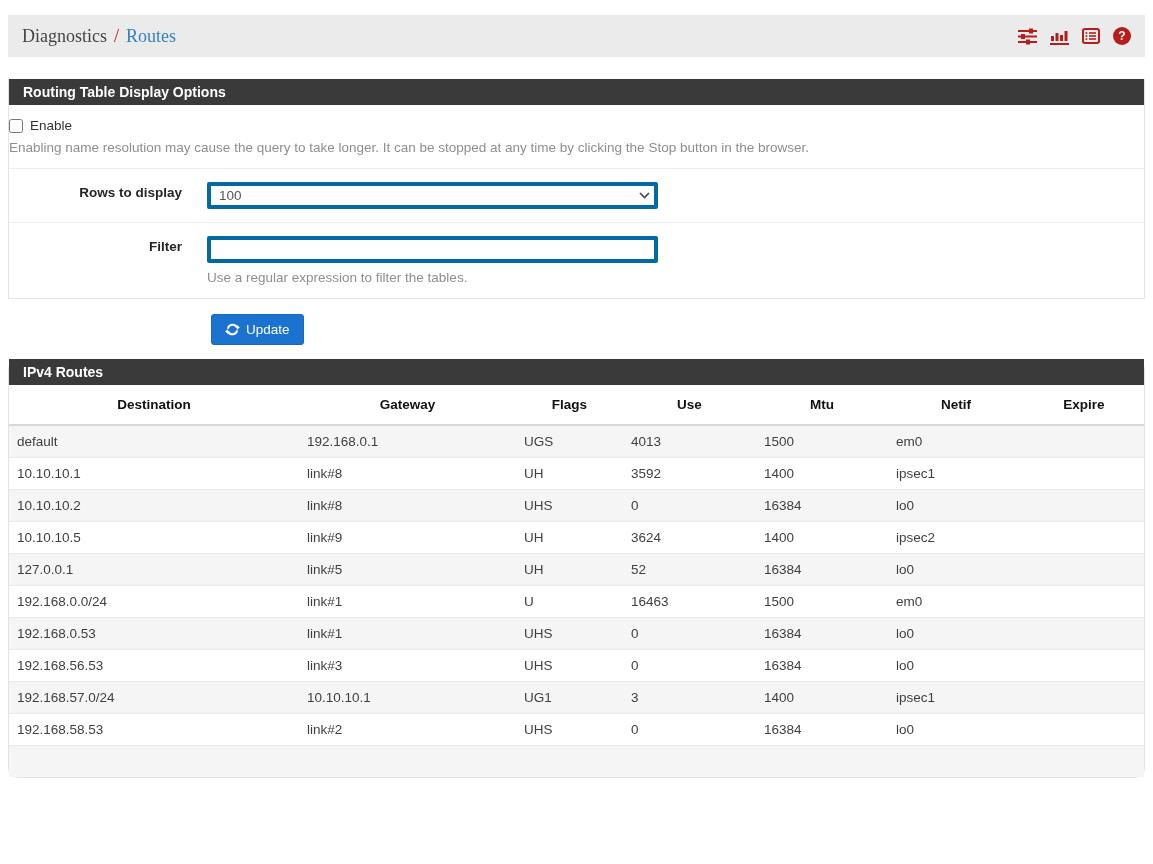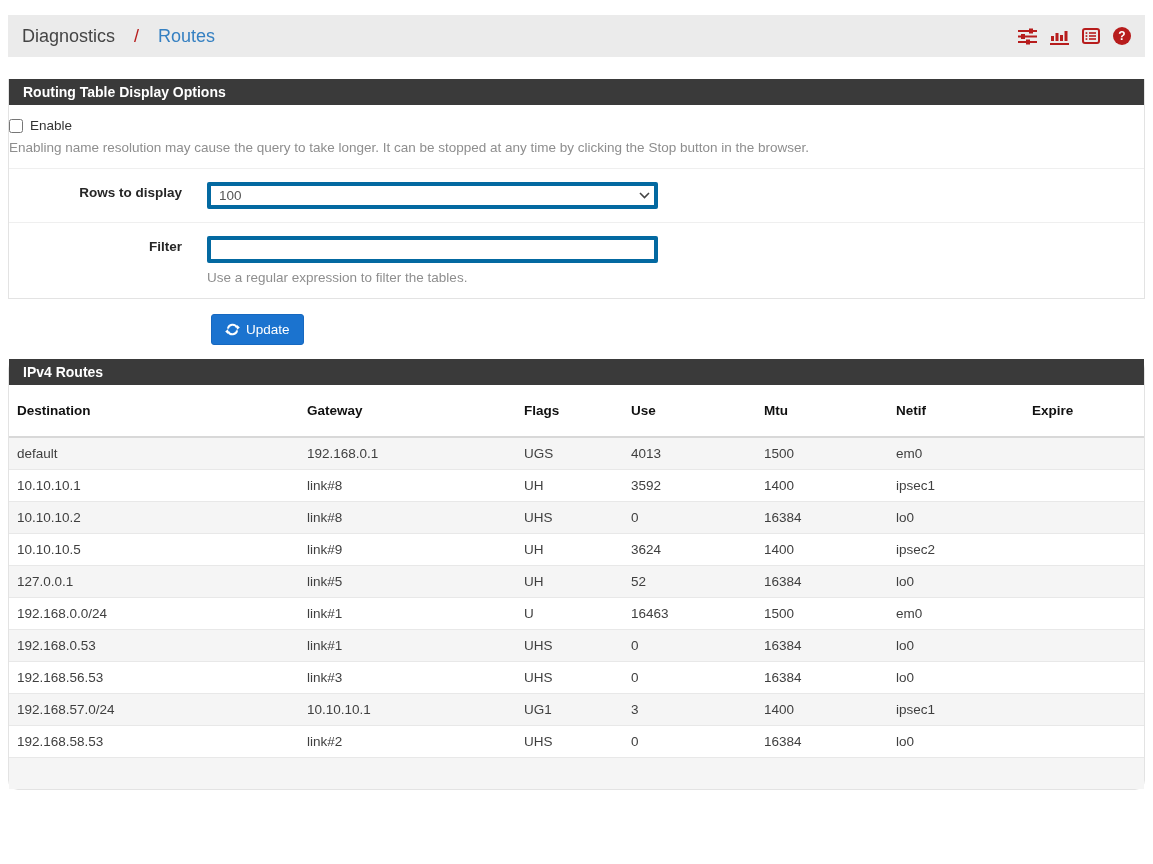--- a/index.html
+++ b/index.html
@@ -9,21 +9,21 @@
 
   
   .breadcrumb-bar {
     margin-top: 15px;
     background: #ebebeb;
     height: 42px;
     display: flex;
     align-items: center;
     padding: 0 14px;
   }
-  .breadcrumb { font-size: 18px; color: #454545; display: flex; align-items: center; gap: 19px; }
+  .breadcrumb { font-size: 18px; color: #454545; display: flex; align-items: center; gap: 7px; font-family: Liberation Serif, serif; }
   .breadcrumb .sep { color: #b71c1c; }
   .breadcrumb a { color: #3580c2; text-decoration: none; }
   .header-icons { margin-left: auto; display: flex; align-items: center; gap: 13px; }
   .hicon { display: inline-flex; align-items: center; justify-content: center; cursor: pointer; }
   .hicon svg { display: block; }
 
   
   .panel { margin-top: 22px; border: 1px solid #e3e3e3; border-top: none; }
   .panel-heading {
     background: #3a3a3a;
@@ -73,22 +73,22 @@
     display: inline-flex;
     gap: 6px;
     cursor: pointer;
   }
   .btn-primary svg { display: block; }
 
   
   .routes-panel { margin-top: 0; border-radius: 10px; }
   table.routes { width: 100%; border-collapse: collapse; table-layout: fixed; }
   table.routes th {
-    text-align: left; font-weight: bold; color: #111;
-    padding: 18px 8px; border-bottom: 2px solid #d8d8d8; font-size: 13.5px;
+    text-align: center; font-weight: bold; color: #111;
+    padding: 12px 8px; border-bottom: 2px solid #d8d8d8; font-size: 13.5px;
   }
   table.routes td { padding: 8px 8px; border-top: 1px solid #e8e8e8; color: #3f3f3f; font-size: 13.5px; }
   table.routes tbody tr:nth-child(odd) { background: #f5f5f5; }
   table.routes tbody tr:nth-child(even) { background: #ffffff; }
   table.routes tr.partial td { padding: 8px 8px; }
   table.routes th:nth-child(1), table.routes td:nth-child(1) { width: 290px; }
   table.routes th:nth-child(2), table.routes td:nth-child(2) { width: 217px; }
   table.routes th:nth-child(3), table.routes td:nth-child(3) { width: 107px; }
   table.routes th:nth-child(4), table.routes td:nth-child(4) { width: 133px; }
   table.routes th:nth-child(5), table.routes td:nth-child(5) { width: 132px; }

